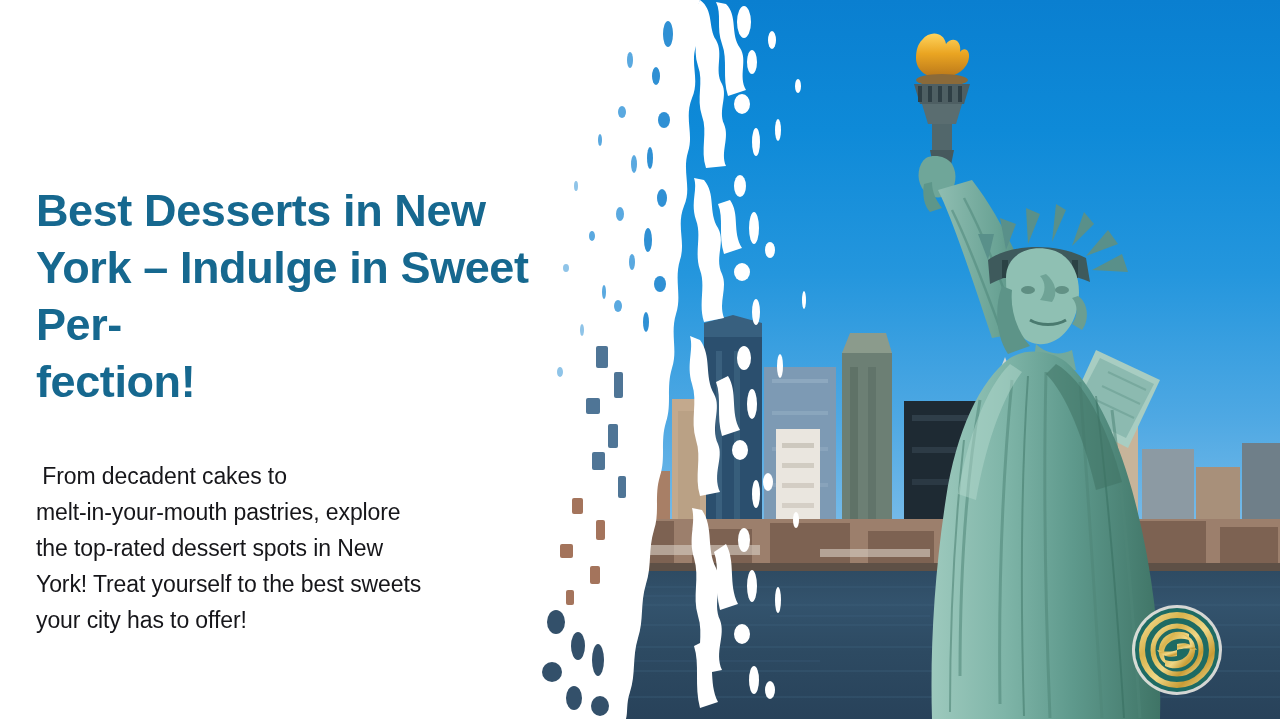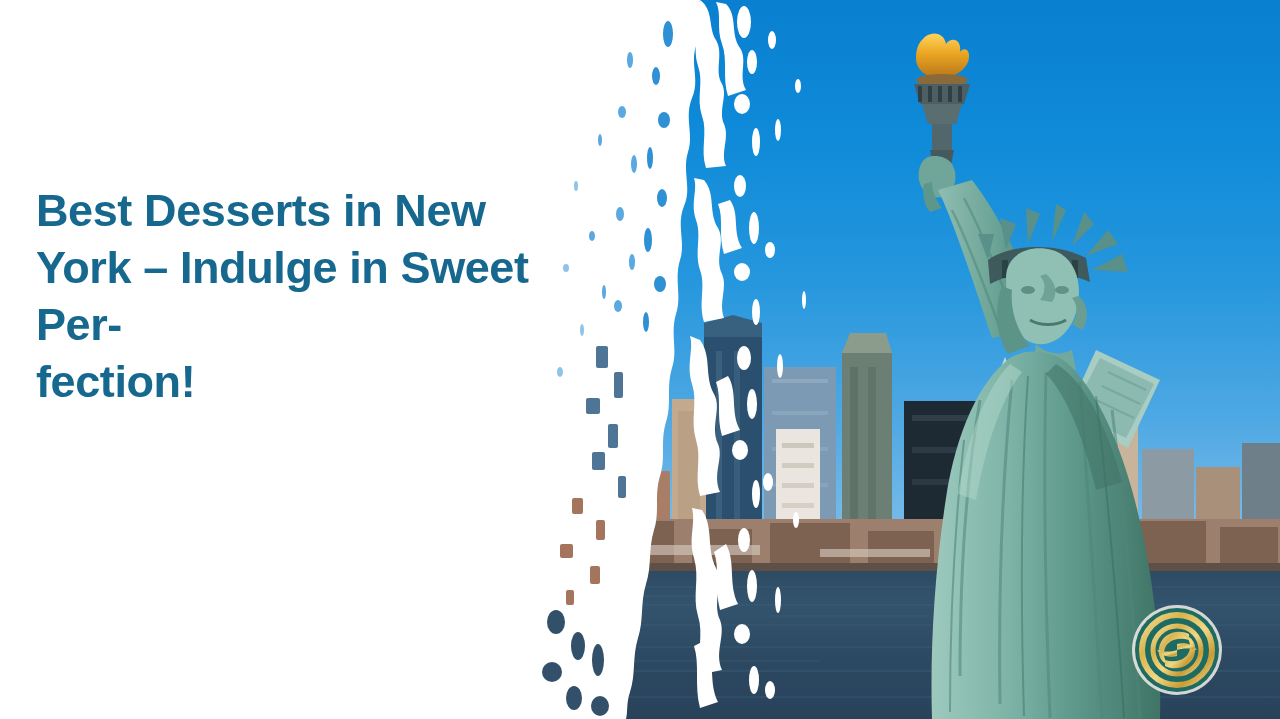--- a/index.html
+++ b/index.html
@@ -484,20 +484,25 @@
         <ellipse cx="574" cy="698" rx="8" ry="12"></ellipse>
         <ellipse cx="598" cy="660" rx="6" ry="16"></ellipse>
         <ellipse cx="600" cy="706" rx="9" ry="10"></ellipse>
       </g>
     </g>
   </svg>
 
   <div class="text-block">
     <h1 class="headline">Best Desserts in New York – Indulge in Sweet Per-
 fection!</h1>
+    <p class="body-copy"> From decadent cakes to
+melt-in-your-mouth pastries, explore
+the top-rated dessert spots in New
+York! Treat yourself to the best sweets
+your city has to offer!</p>
   </div>
 
   <div class="logo">
     <svg width="92" height="92" viewBox="0 0 92 92">
       <defs>
         <linearGradient id="gold" x1="0" y1="0" x2="1" y2="1">
           <stop offset="0%" stop-color="#f4e29a"></stop>
           <stop offset="28%" stop-color="#d9b44e"></stop>
           <stop offset="55%" stop-color="#f0d887"></stop>
           <stop offset="78%" stop-color="#c99c35"></stop>

